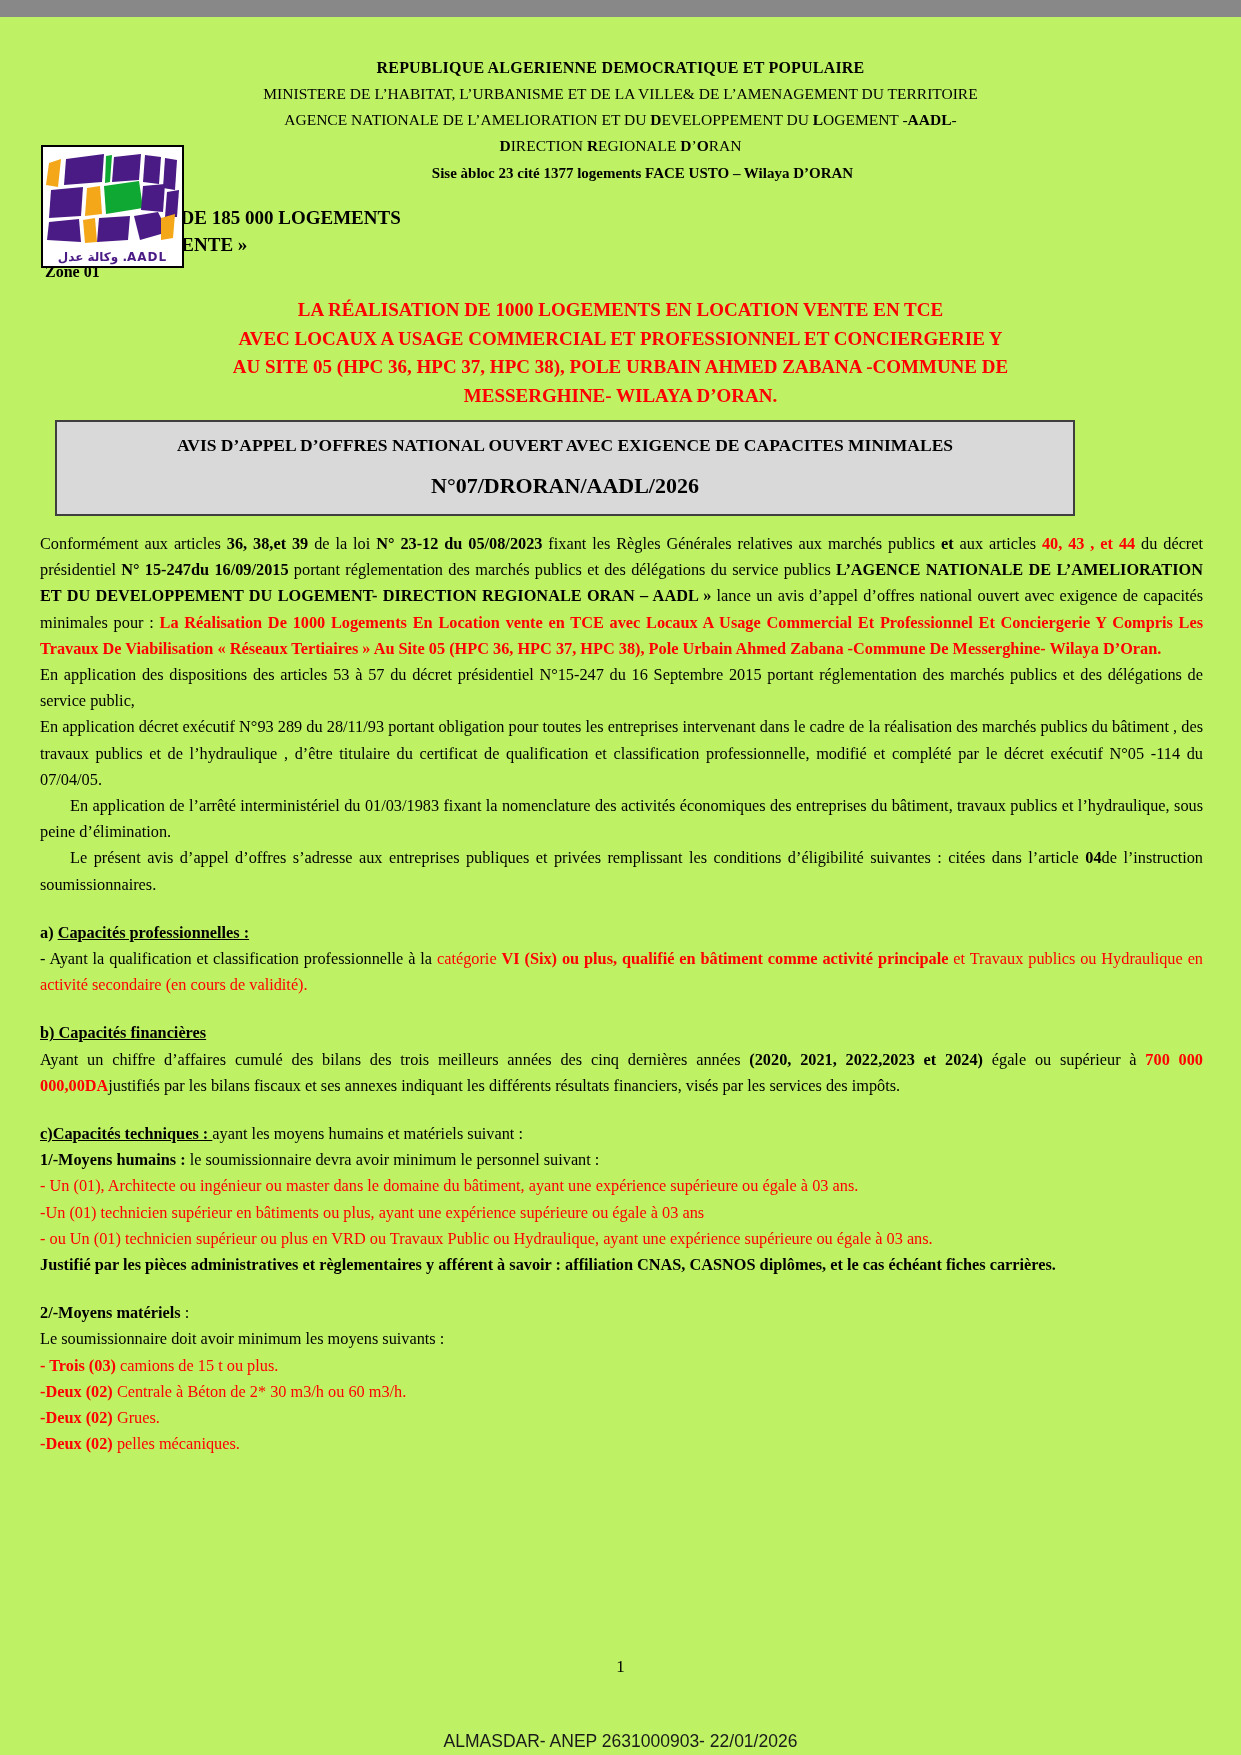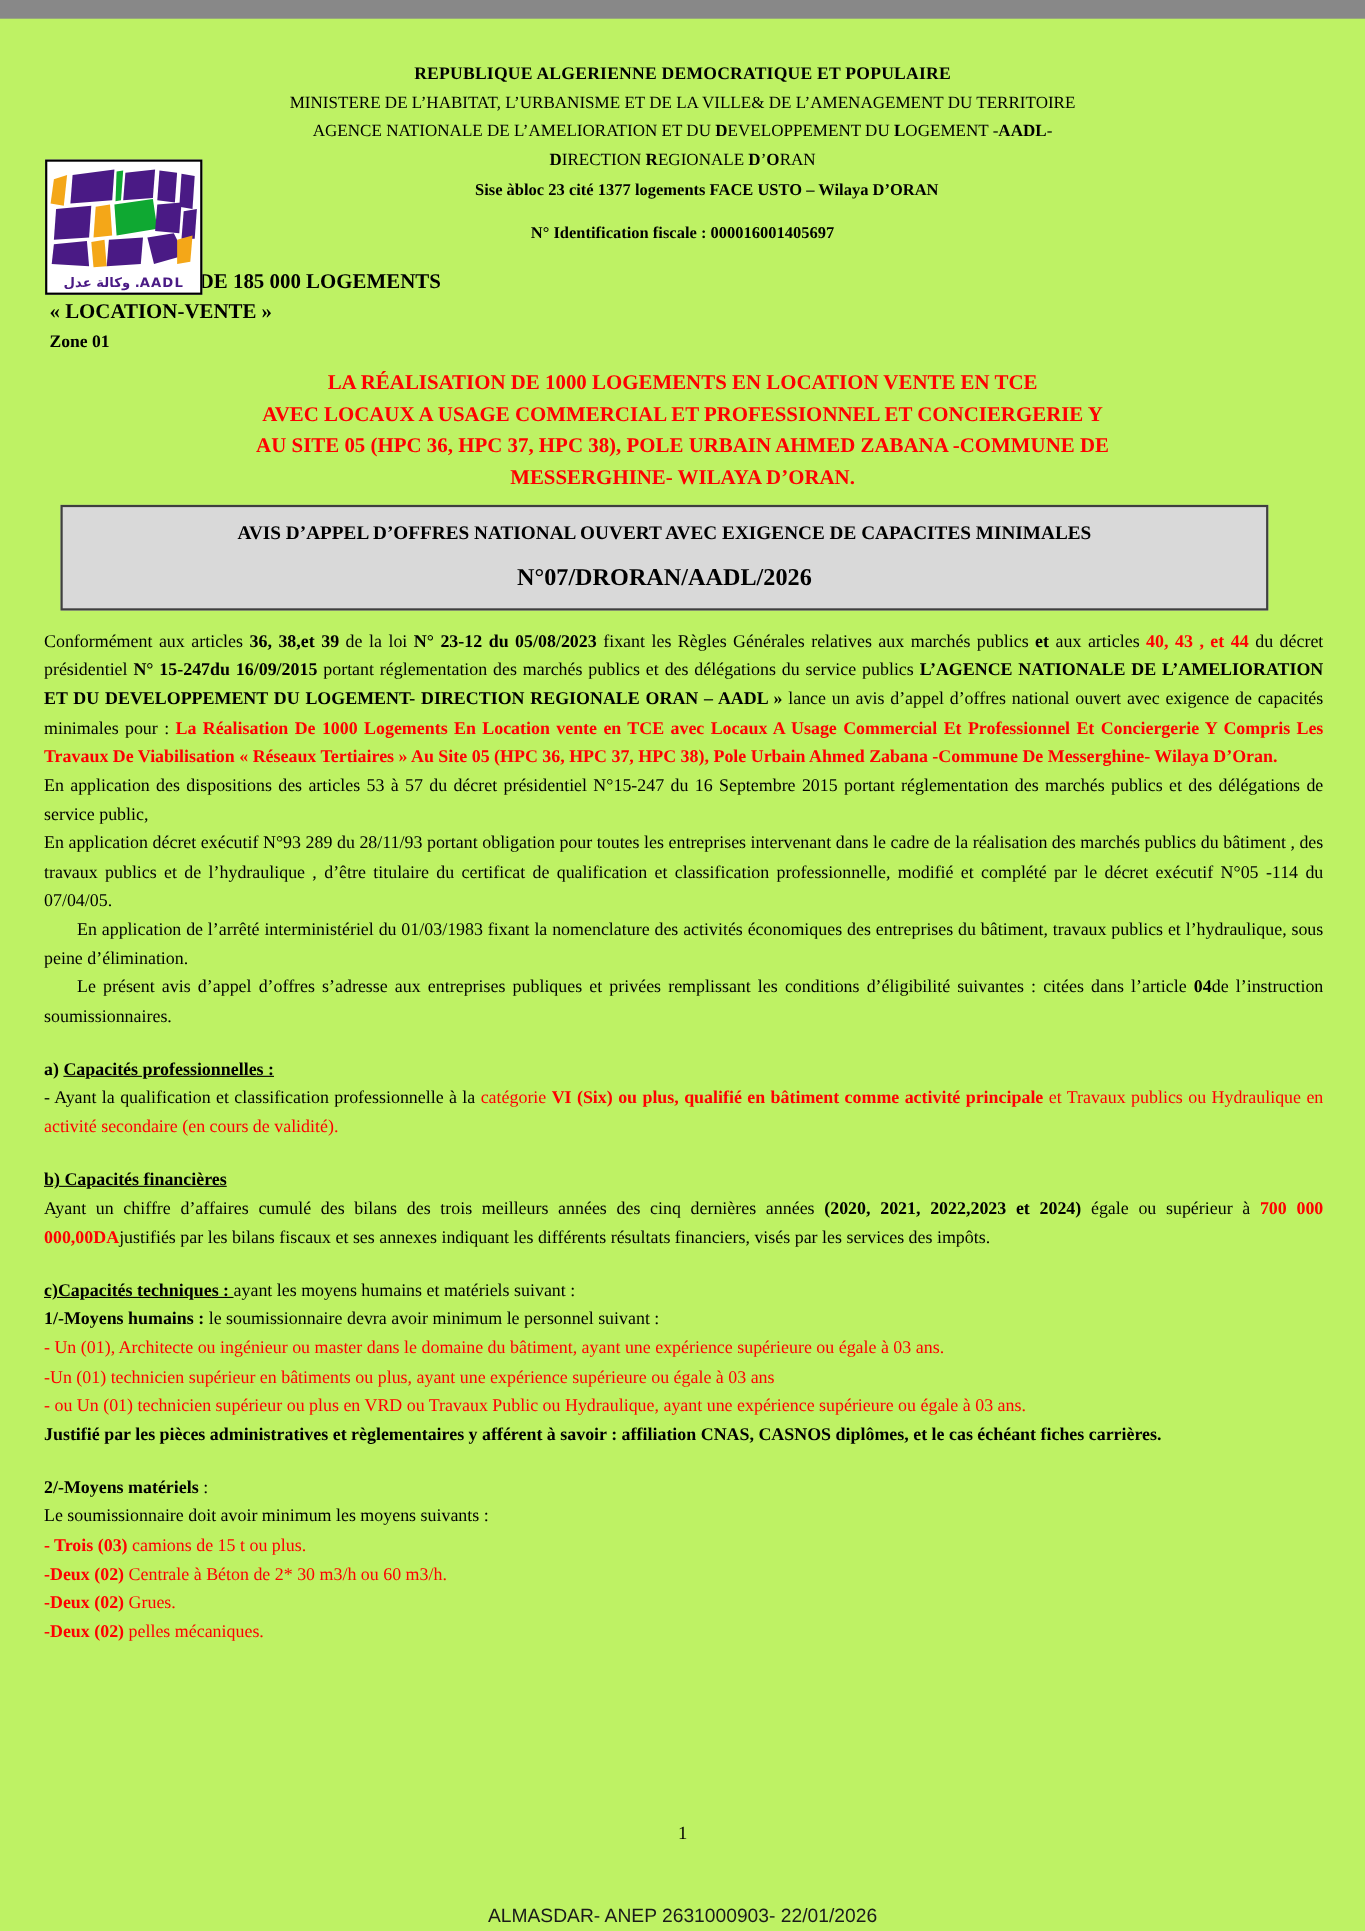--- a/index.html
+++ b/index.html
@@ -35,21 +35,21 @@
   }
 
   
   .program{margin-top:18px;text-align:left;font-weight:bold;font-size:19px;line-height:27px;padding-left:45px;}
   .program .zone{font-size:16px;}
 
   .project-title{margin-top:11px;text-align:center;font-weight:bold;color:#ff0000;font-size:19px;line-height:28.5px;}
 
   
   .notice-box{
-    margin:10px 0 0 55px;width:1098px;box-sizing:border-box;
+    margin:10px 0 0 55px;width:1020px;box-sizing:border-box;
     border:2px solid #3f3f3f;background:#d9d9d9;
     text-align:center;padding:13px 8px 15px;
   }
   .nb1{font-weight:bold;font-size:17.5px;}
   .nb2{font-weight:bold;font-size:22px;margin-top:17px;}
 
   
   .body{margin:15px 38px 0 40px;font-size:16.3px;line-height:26.2px;text-align:justify;}
   .body p{margin:0;}
   .body p.left{text-align:left;}
@@ -66,21 +66,20 @@
 <body>
 
 <div class="page">
 
   <header class="letterhead">
     <div class="lh1">REPUBLIQUE ALGERIENNE DEMOCRATIQUE ET POPULAIRE</div>
     <div>MINISTERE DE L’HABITAT, L’URBANISME ET DE LA VILLE&amp; DE L’AMENAGEMENT DU TERRITOIRE</div>
     <div><span>AGENCE NATIONALE DE L’AMELIORATION ET DU </span><span class="b">D</span><span>EVELOPPEMENT DU </span><span class="b">L</span><span>OGEMENT -</span><span class="b">AADL</span><span>-</span></div>
     <div><span class="b">D</span><span>IRECTION </span><span class="b">R</span><span>EGIONALE </span><span class="b">D</span><span>’</span><span class="b">O</span><span>RAN</span></div>
     <div class="lh-addr">Sise àbloc 23 cité 1377 logements FACE USTO – Wilaya D’ORAN</div>
-    <div class="lh-fiscal">N° Identification fiscale : 000016001405697</div>
   </header>
 
   <div class="logo">
     <svg width="135" height="95" viewBox="0 0 135 95">
       <polygon points="4,14 16,10 13,38 1,36" fill="#f4a718"></polygon>
       <polygon points="21,10 59,5 57,33 19,36" fill="#4a1a85"></polygon>
       <polygon points="61,7 67,6 65,33 60,34" fill="#0fa832"></polygon>
       <polygon points="69,8 96,5 94,31 67,33" fill="#4a1a85"></polygon>
       <polygon points="100,6 116,8 114,35 98,33" fill="#4a1a85"></polygon>
       <polygon points="120,9 132,11 130,41 118,39" fill="#4a1a85"></polygon>

